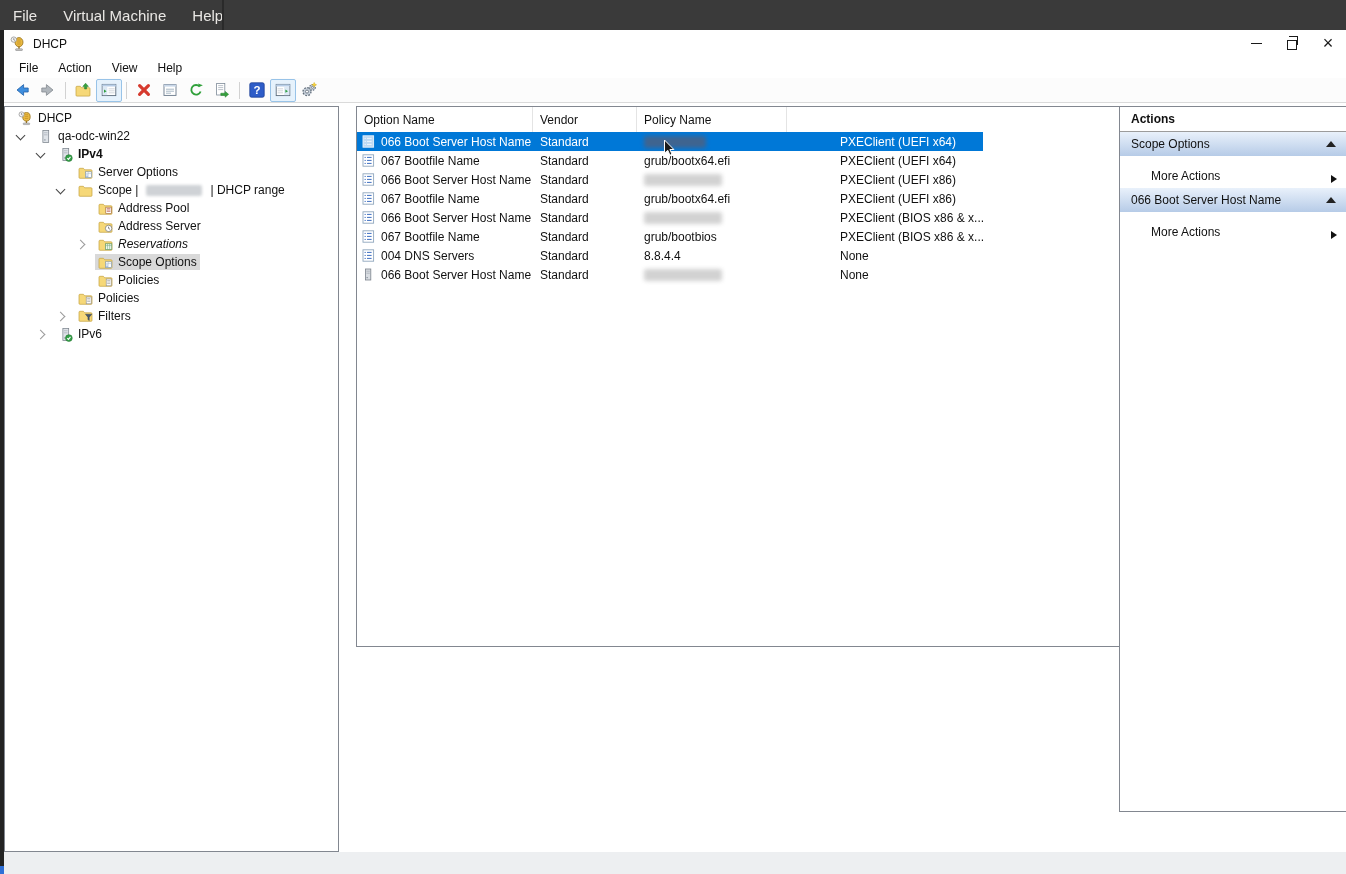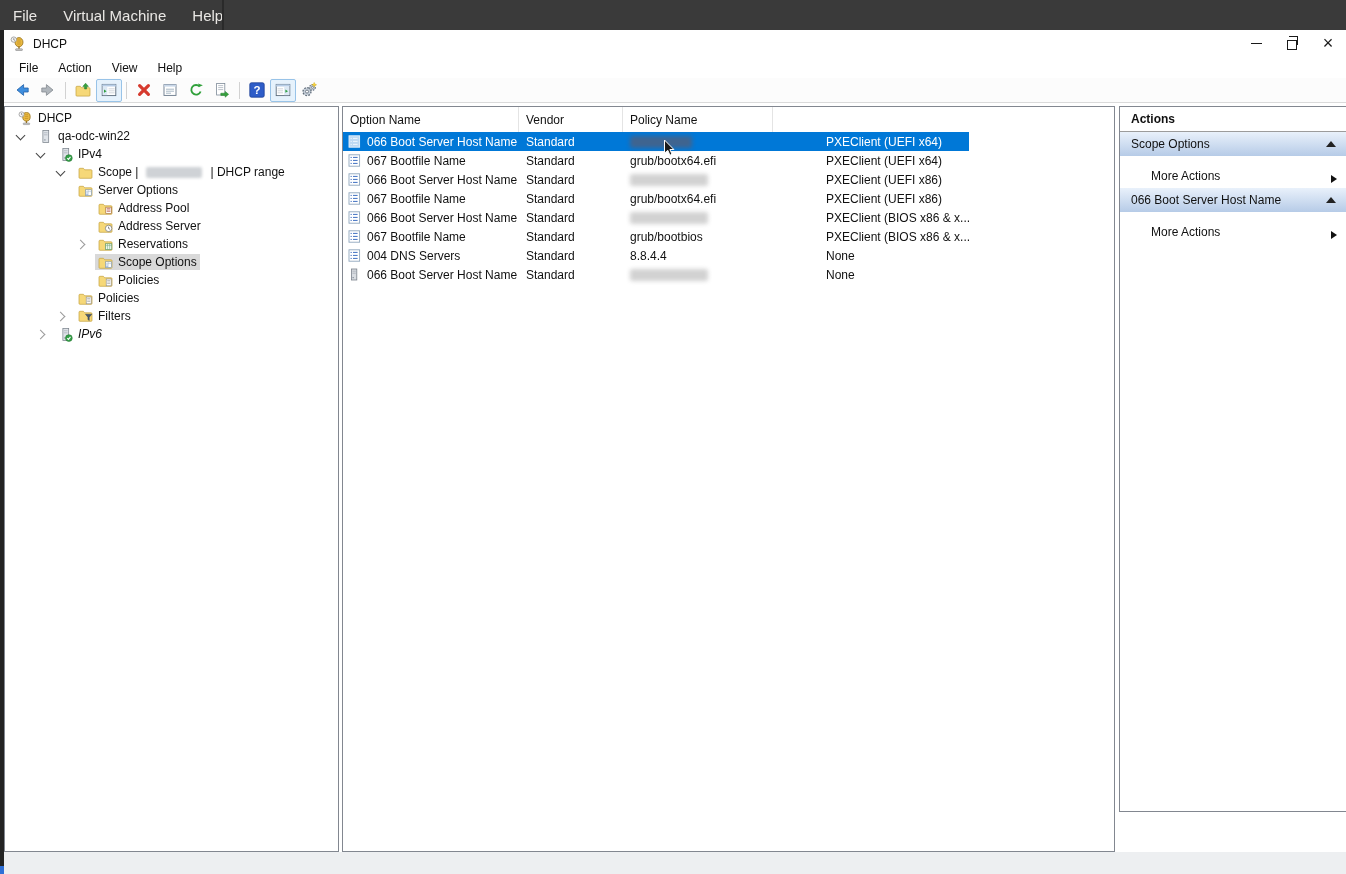--- a/index.html
+++ b/index.html
@@ -48,21 +48,21 @@
   .chev{position:absolute;width:6px;height:6px;top:5px}
   .chev.down{border-right:1.6px solid #444;border-bottom:1.6px solid #444;transform:rotate(45deg)}
   .chev.right{border-right:1.4px solid #9a9a9a;border-bottom:1.4px solid #9a9a9a;transform:rotate(-45deg);top:6px}
   .t-content{display:flex;align-items:center;gap:5px;padding:1px 3px;height:16px;box-sizing:border-box;white-space:nowrap}
   .t-content.sel{background:#d9d9d9}
   .ticon{width:15px;height:15px;flex:none}
   .ticon svg{width:15px;height:15px;display:block}
   .tree-blur{width:56px;height:11px;background:#cfd2d6;filter:blur(1.5px);border-radius:2px;margin:0 3px}
 
   
-  #list-pane{left:342px;top:106px;width:773px;height:746px;border:1px solid #828790;background:#fff;
+  #list-pane{left:356px;top:106px;width:773px;height:541px;border:1px solid #828790;background:#fff;
              box-sizing:border-box;overflow:hidden}
   .lheader{display:flex;height:25px;align-items:center}
   .hcell{box-sizing:border-box;padding-left:7px;border-right:1px solid #e4e4e4;height:25px;
          display:flex;align-items:center;cursor:default}
   .hc1{width:176px}.hc2{width:104px}.hc3{width:196px}.hc4{width:150px}
   .lrow{display:flex;height:19px;align-items:center}
   .lrow-main{display:flex;width:626px;height:100%;align-items:center}
   .lrow.selected .lrow-main{background:var(--sel,#0078d7);color:#fff}
   .c1{width:176px;display:flex;align-items:center;gap:6px;padding-left:5px;box-sizing:border-box;white-space:nowrap;overflow:hidden}
   .c2{width:104px;padding-left:7px;box-sizing:border-box}
@@ -262,106 +262,106 @@
             <rect x="5.2" y="1.6" width="6.2" height="12.8" fill="#dfe3e8" stroke="#7b828c" stroke-width=".8"></rect>
             <path d="M6.4 4h3.8M6.4 6.2h3.8" stroke="#a9b0b9" stroke-width=".8"></path>
             <rect x="6.4" y="11" width="1.8" height="1.3" fill="#9aa2ac"></rect>
           </svg>
         </span>
         <span>qa-odc-win22</span>
       </span>
     </div>
     <div class="tree-row">
       <span class="chev down" style="left: 32px;"></span>
-      <span class="t-content" style="margin-left: 50px;">
+      <span class="t-content" style="margin-left: 50px; font-weight: bold;">
         <span class="ticon">
           <svg viewBox="0 0 16 16">
             <rect x="5.2" y="1.6" width="6.2" height="12.8" fill="#dfe3e8" stroke="#7b828c" stroke-width=".8"></rect>
             <path d="M6.4 4h3.8M6.4 6.2h3.8" stroke="#a9b0b9" stroke-width=".8"></path>
             <rect x="6.4" y="11" width="1.8" height="1.3" fill="#9aa2ac"></rect>
             <circle cx="11.6" cy="11.8" r="3.6" fill="#35a148" stroke="#20742f" stroke-width=".6"></circle>
             <path d="M9.9 11.8l1.3 1.4 2.1-2.6" stroke="#fff" stroke-width="1.2" fill="none"></path>
           </svg>
         </span>
         <span>IPv4</span>
       </span>
     </div>
     <div class="tree-row">
+      <span class="t-content" style="margin-left: 70px;">
+        <span class="ticon">
+          <svg viewBox="0 0 15 15">
+            <path d="M1 4.2q0-.9.9-.9h3.5l1.3 1.5h6.4q.9 0 .9.9v6.7q0 .9-.9.9H1.9q-.9 0-.9-.9Z" fill="#f6d878" stroke="#c3a03e" stroke-width=".7"></path>
+            <rect x="7.6" y="6.8" width="6" height="5.8" fill="#fff" stroke="#6f8cab" stroke-width=".6"></rect>
+            <path d="M7.6 8.6h6M10.2 6.8v5.8" stroke="#9fb4ca" stroke-width=".5"></path>
+            <path d="M8.4 10h1.2M8.4 11.5h1.2" stroke="#4a78c8" stroke-width=".7"></path>
+          </svg>
+        </span>
+        <span>Server Options</span>
+      </span>
+    </div>
+    <div class="tree-row">
       <span class="chev down" style="left: 52px;"></span>
       <span class="t-content" style="margin-left: 70px;">
         <span class="ticon">
           <svg viewBox="0 0 15 15">
             <path d="M1 4.2q0-.9.9-.9h3.5l1.3 1.5h6.4q.9 0 .9.9v6.7q0 .9-.9.9H1.9q-.9 0-.9-.9Z" fill="#f6d878" stroke="#c3a03e" stroke-width=".7"></path>
           </svg>
         </span>
         <span>Scope |</span>
         <span class="tree-blur"></span>
         <span>| DHCP range</span>
       </span>
     </div>
     <div class="tree-row">
-      <span class="t-content" style="margin-left: 70px;">
+      <span class="t-content" style="margin-left: 90px;">
+        <span class="ticon">
+          <svg viewBox="0 0 15 15">
+            <path d="M1 4.2q0-.9.9-.9h3.5l1.3 1.5h6.4q.9 0 .9.9v6.7q0 .9-.9.9H1.9q-.9 0-.9-.9Z" fill="#f6d878" stroke="#c3a03e" stroke-width=".7"></path>
+            <rect x="7.8" y="6.2" width="5.6" height="6.4" fill="#fdfdfd" stroke="#a0622c" stroke-width=".6"></rect>
+            <path d="M8.8 7.6h3.6M8.8 9h3.6M8.8 10.4h3.6" stroke="#b04030" stroke-width=".6"></path>
+          </svg>
+        </span>
+        <span>Address Pool</span>
+      </span>
+    </div>
+    <div class="tree-row">
+      <span class="t-content" style="margin-left: 90px;">
+        <span class="ticon">
+          <svg viewBox="0 0 15 15">
+            <path d="M1 4.2q0-.9.9-.9h3.5l1.3 1.5h6.4q.9 0 .9.9v6.7q0 .9-.9.9H1.9q-.9 0-.9-.9Z" fill="#f6d878" stroke="#c3a03e" stroke-width=".7"></path>
+            <circle cx="10.6" cy="9.4" r="3.2" fill="#fff" stroke="#707070" stroke-width=".7"></circle>
+            <path d="M10.6 7.7v1.7l1.3.8" stroke="#444" stroke-width=".7" fill="none"></path>
+          </svg>
+        </span>
+        <span>Address Server</span>
+      </span>
+    </div>
+    <div class="tree-row">
+      <span class="chev right" style="left: 72px;"></span>
+      <span class="t-content" style="margin-left: 90px; font-style: italic;">
+        <span class="ticon">
+          <svg viewBox="0 0 15 15">
+            <path d="M1 4.2q0-.9.9-.9h3.5l1.3 1.5h6.4q.9 0 .9.9v6.7q0 .9-.9.9H1.9q-.9 0-.9-.9Z" fill="#f6d878" stroke="#c3a03e" stroke-width=".7"></path>
+            <rect x="7.4" y="6.8" width="6.4" height="5.8" fill="#eef7ee" stroke="#4a8a52" stroke-width=".6"></rect>
+            <path d="M7.4 8.6h6.4M9.5 6.8v5.8M11.6 6.8v5.8" stroke="#74a87a" stroke-width=".5"></path>
+          </svg>
+        </span>
+        <span>Reservations</span>
+      </span>
+    </div>
+    <div class="tree-row">
+      <span class="t-content sel" style="margin-left: 90px;">
         <span class="ticon">
           <svg viewBox="0 0 15 15">
             <path d="M1 4.2q0-.9.9-.9h3.5l1.3 1.5h6.4q.9 0 .9.9v6.7q0 .9-.9.9H1.9q-.9 0-.9-.9Z" fill="#f6d878" stroke="#c3a03e" stroke-width=".7"></path>
             <rect x="7.6" y="6.8" width="6" height="5.8" fill="#fff" stroke="#6f8cab" stroke-width=".6"></rect>
             <path d="M7.6 8.6h6M10.2 6.8v5.8" stroke="#9fb4ca" stroke-width=".5"></path>
             <path d="M8.4 10h1.2M8.4 11.5h1.2" stroke="#4a78c8" stroke-width=".7"></path>
           </svg>
         </span>
-        <span>Server Options</span>
-      </span>
-    </div>
-    <div class="tree-row">
-      <span class="t-content" style="margin-left: 90px;">
-        <span class="ticon">
-          <svg viewBox="0 0 15 15">
-            <path d="M1 4.2q0-.9.9-.9h3.5l1.3 1.5h6.4q.9 0 .9.9v6.7q0 .9-.9.9H1.9q-.9 0-.9-.9Z" fill="#f6d878" stroke="#c3a03e" stroke-width=".7"></path>
-            <rect x="7.8" y="6.2" width="5.6" height="6.4" fill="#fdfdfd" stroke="#a0622c" stroke-width=".6"></rect>
-            <path d="M8.8 7.6h3.6M8.8 9h3.6M8.8 10.4h3.6" stroke="#b04030" stroke-width=".6"></path>
-          </svg>
-        </span>
-        <span>Address Pool</span>
-      </span>
-    </div>
-    <div class="tree-row">
-      <span class="t-content" style="margin-left: 90px;">
-        <span class="ticon">
-          <svg viewBox="0 0 15 15">
-            <path d="M1 4.2q0-.9.9-.9h3.5l1.3 1.5h6.4q.9 0 .9.9v6.7q0 .9-.9.9H1.9q-.9 0-.9-.9Z" fill="#f6d878" stroke="#c3a03e" stroke-width=".7"></path>
-            <circle cx="10.6" cy="9.4" r="3.2" fill="#fff" stroke="#707070" stroke-width=".7"></circle>
-            <path d="M10.6 7.7v1.7l1.3.8" stroke="#444" stroke-width=".7" fill="none"></path>
-          </svg>
-        </span>
-        <span>Address Server</span>
-      </span>
-    </div>
-    <div class="tree-row">
-      <span class="chev right" style="left: 72px;"></span>
-      <span class="t-content" style="margin-left: 90px;">
-        <span class="ticon">
-          <svg viewBox="0 0 15 15">
-            <path d="M1 4.2q0-.9.9-.9h3.5l1.3 1.5h6.4q.9 0 .9.9v6.7q0 .9-.9.9H1.9q-.9 0-.9-.9Z" fill="#f6d878" stroke="#c3a03e" stroke-width=".7"></path>
-            <rect x="7.4" y="6.8" width="6.4" height="5.8" fill="#eef7ee" stroke="#4a8a52" stroke-width=".6"></rect>
-            <path d="M7.4 8.6h6.4M9.5 6.8v5.8M11.6 6.8v5.8" stroke="#74a87a" stroke-width=".5"></path>
-          </svg>
-        </span>
-        <span>Reservations</span>
-      </span>
-    </div>
-    <div class="tree-row">
-      <span class="t-content sel" style="margin-left: 90px;">
-        <span class="ticon">
-          <svg viewBox="0 0 15 15">
-            <path d="M1 4.2q0-.9.9-.9h3.5l1.3 1.5h6.4q.9 0 .9.9v6.7q0 .9-.9.9H1.9q-.9 0-.9-.9Z" fill="#f6d878" stroke="#c3a03e" stroke-width=".7"></path>
-            <rect x="7.6" y="6.8" width="6" height="5.8" fill="#fff" stroke="#6f8cab" stroke-width=".6"></rect>
-            <path d="M7.6 8.6h6M10.2 6.8v5.8" stroke="#9fb4ca" stroke-width=".5"></path>
-            <path d="M8.4 10h1.2M8.4 11.5h1.2" stroke="#4a78c8" stroke-width=".7"></path>
-          </svg>
-        </span>
         <span>Scope Options</span>
       </span>
     </div>
     <div class="tree-row">
       <span class="t-content" style="margin-left: 90px;">
         <span class="ticon">
           <svg viewBox="0 0 15 15">
             <path d="M1 4.2q0-.9.9-.9h3.5l1.3 1.5h6.4q.9 0 .9.9v6.7q0 .9-.9.9H1.9q-.9 0-.9-.9Z" fill="#f6d878" stroke="#c3a03e" stroke-width=".7"></path>
             <rect x="8.2" y="6" width="5" height="6.8" fill="#fdfdfd" stroke="#8b8b8b" stroke-width=".6"></rect>
             <path d="M9.2 7.5h3M9.2 9h3M9.2 10.5h3" stroke="#9a9a9a" stroke-width=".6"></path>
@@ -389,21 +389,21 @@
           <svg viewBox="0 0 15 15">
             <path d="M1 4.2q0-.9.9-.9h3.5l1.3 1.5h6.4q.9 0 .9.9v6.7q0 .9-.9.9H1.9q-.9 0-.9-.9Z" fill="#f6d878" stroke="#c3a03e" stroke-width=".7"></path>
             <path d="M7.4 6.2h6.4l-2.5 3v3.4l-1.4-1V9.2Z" fill="#46566a" stroke="#2e3c4c" stroke-width=".4"></path>
           </svg>
         </span>
         <span>Filters</span>
       </span>
     </div>
     <div class="tree-row">
       <span class="chev right" style="left: 32px;"></span>
-      <span class="t-content" style="margin-left: 50px; font-style: italic;">
+      <span class="t-content" style="margin-left: 50px;">
         <span class="ticon">
           <svg viewBox="0 0 16 16">
             <rect x="5.2" y="1.6" width="6.2" height="12.8" fill="#dfe3e8" stroke="#7b828c" stroke-width=".8"></rect>
             <path d="M6.4 4h3.8M6.4 6.2h3.8" stroke="#a9b0b9" stroke-width=".8"></path>
             <rect x="6.4" y="11" width="1.8" height="1.3" fill="#9aa2ac"></rect>
             <circle cx="11.6" cy="11.8" r="3.6" fill="#35a148" stroke="#20742f" stroke-width=".6"></circle>
             <path d="M9.9 11.8l1.3 1.4 2.1-2.6" stroke="#fff" stroke-width="1.2" fill="none"></path>
           </svg>
         </span>
         <span>IPv6</span>

